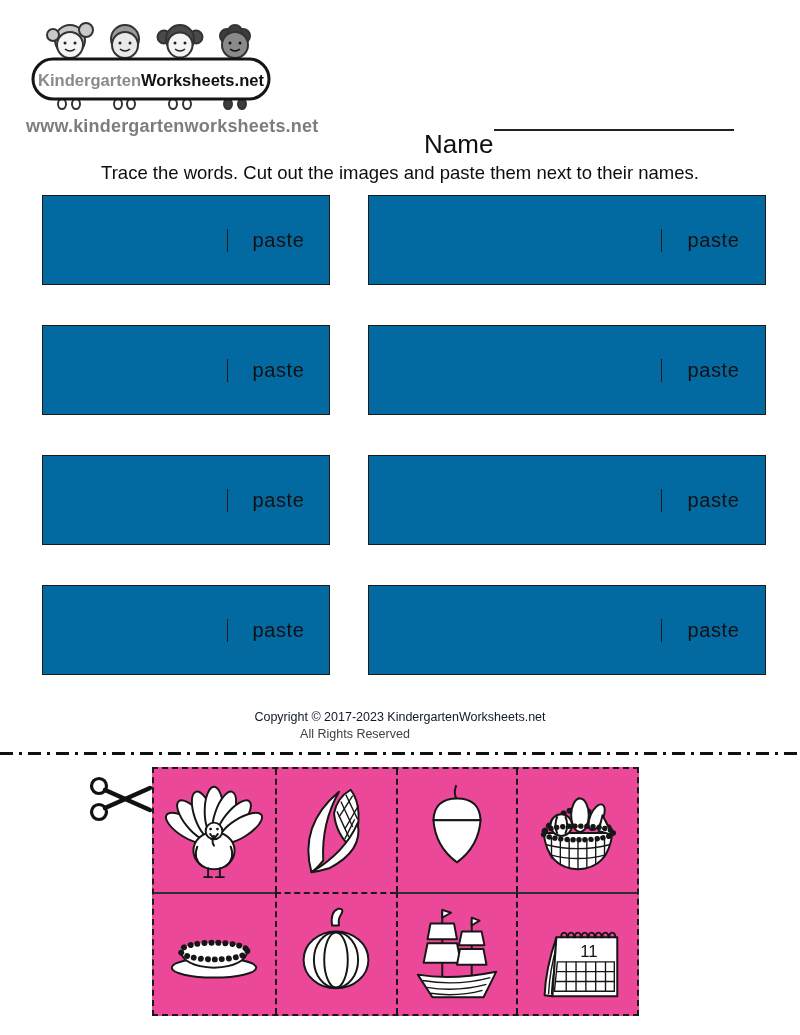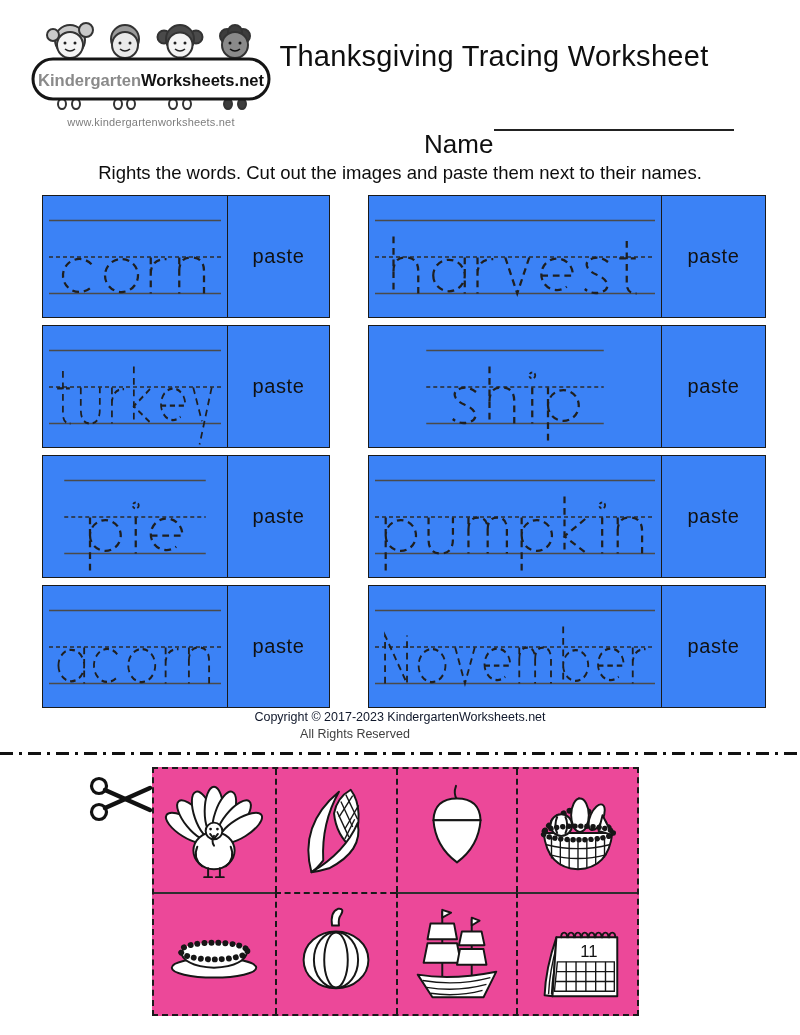--- a/index.html
+++ b/index.html
@@ -1,31 +1,31 @@
 <!DOCTYPE html>
 <html><head>
 <meta charset="utf-8">
 <style>
   html,body{margin:0;padding:0;background:#e8e8e8;}
   #page{position:relative;width:800px;height:1035px;background:#ffffff;margin:0 auto;
         font-family:"Liberation Sans",sans-serif;overflow:hidden;}
   
   .logo-svg{position:absolute;left:30px;top:14px;width:242px;height:100px;}
   .logo-url{position:absolute;left:26px;top:116px;width:250px;text-align:center;
-            font-size:11px;color:#7d7d7d;letter-spacing:.2px;}
+            font-size:18px;color:#7d7d7d;letter-spacing:.2px;font-weight:bold;}
   .title{position:absolute;left:278px;top:40px;width:432px;text-align:center;
          font-size:29px;color:#0f0f0f;letter-spacing:.3px;}
   .name-label{position:absolute;left:424px;top:101px;font-size:26px;color:#0f0f0f;margin-top:28px;}
   .name-line{position:absolute;left:494px;top:129px;width:240px;height:0;
              border-bottom:2px solid #222;}
   .instruction{position:absolute;left:0;top:162px;width:800px;text-align:center;
                font-size:18.5px;color:#0d0d0d;}
   
-  .wcell{position:absolute;height:123px;border:1.5px solid #1a1a1a;display:flex;
-         box-sizing:border-box;background:#3b82f6;}
+  .wcell{position:absolute;height:90px;border:1.5px solid #1a1a1a;display:flex;
+         box-sizing:border-box;background:#0369a1;align-items:center;}
   .wcell.colL{left:42px;width:288px;}
   .wcell.colR{left:368px;width:398px;}
   .r1{top:195px}.r2{top:325px}.r3{top:455px}.r4{top:585px}
   .warea{position:relative;}
   .colL .warea{width:184px;}
   .colR .warea{width:292px;}
   .word-svg{position:absolute;left:0;top:0;width:100%;height:100%;}
   .pbox{flex:1;border-left:1.5px solid #1a1a1a;display:flex;align-items:center;
         justify-content:center;font-size:20px;letter-spacing:.6px;color:#111;}
   
@@ -94,25 +94,24 @@
       <ellipse cx="143" cy="90" rx="4" ry="5" fill="#fff" stroke="#333" stroke-width="2"></ellipse>
       <ellipse cx="157" cy="90" rx="4" ry="5" fill="#fff" stroke="#333" stroke-width="2"></ellipse>
       <ellipse cx="198" cy="90" rx="4" ry="5" fill="#3d3d3d" stroke="#333" stroke-width="2"></ellipse>
       <ellipse cx="212" cy="90" rx="4" ry="5" fill="#3d3d3d" stroke="#333" stroke-width="2"></ellipse>
     </g>
     <rect x="3" y="45" width="236" height="40" rx="20" fill="#fff" stroke="#151515" stroke-width="3"></rect>
     <text x="121" y="72" text-anchor="middle" font-size="17" font-weight="bold" textLength="226" lengthAdjust="spacingAndGlyphs"><tspan fill="#8a8a8a">Kindergarten</tspan><tspan fill="#111">Worksheets.net</tspan></text>
   </svg>
   <div class="logo-url">www.kindergartenworksheets.net</div>
 
-  <div class="title">Thanksgiving Tracing Worksheet</div>
   <div class="name-label">Name</div>
   <div class="name-line"></div>
 
-  <div class="instruction">Rights the words. Cut out the images and paste them next to their names.</div>
+  <div class="instruction">Trace the words. Cut out the images and paste them next to their names.</div>
 
   <div class="wcell colL r1">
     <div class="warea">
         <svg class="word-svg" viewBox="0 0 184 120">
           <line x1="6" y1="24" x2="178" y2="24" stroke="#4a4a4a" stroke-width="1.7"></line>
           <line x1="6" y1="60.5" x2="178" y2="60.5" stroke="#2b2b2b" stroke-width="1.3" stroke-dasharray="4 3"></line>
           <line x1="6" y1="97" x2="178" y2="97" stroke="#4a4a4a" stroke-width="1.7"></line>
           <g transform="translate(17,37) scale(1.5,1.5)" fill="none" stroke="#1f1f1f" stroke-width="1.5" stroke-dasharray="4.5 3.2" stroke-linecap="butt">
             <path d="M21 20.5 A11 11 0 1 0 21 35.5" transform="translate(0,0)"></path>
             <path d="M2 28 A11 11 0 1 0 24 28 A11 11 0 1 0 2 28" transform="translate(28,0)"></path>

